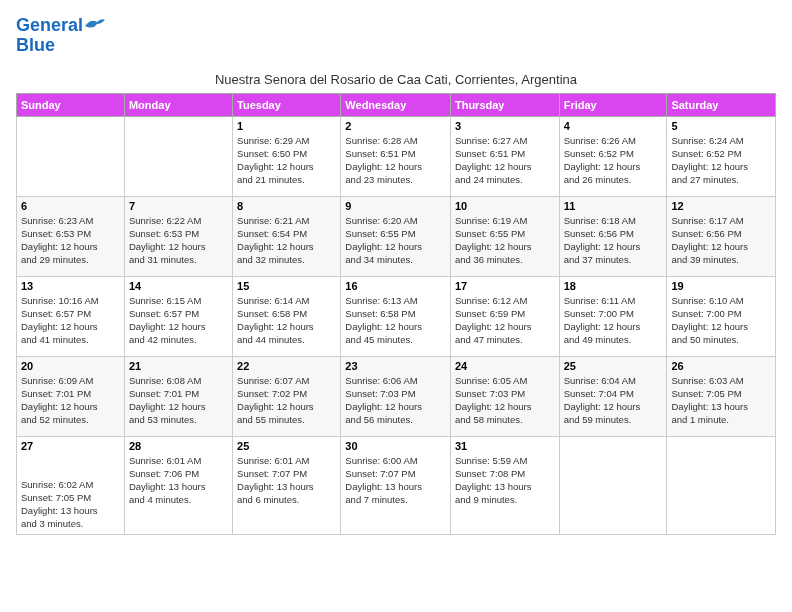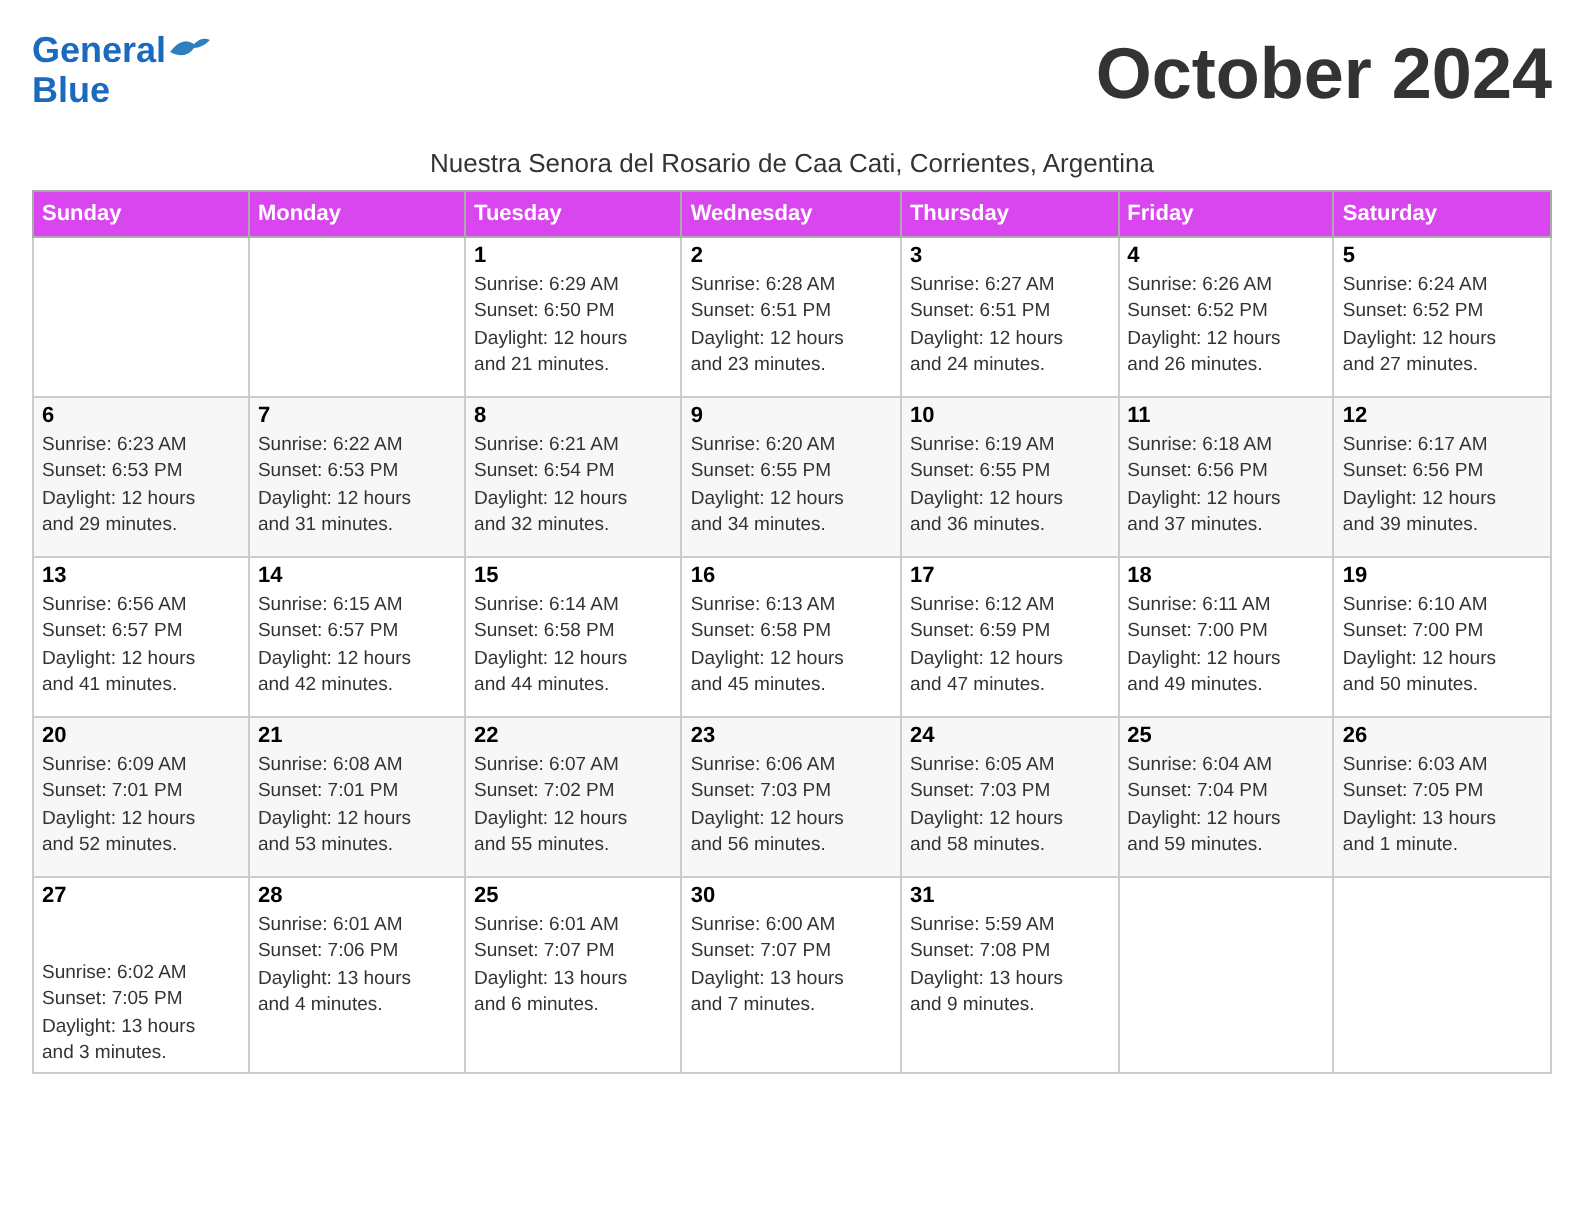--- a/index.html
+++ b/index.html
@@ -91,21 +91,20 @@
       <span class="logo-text">
         <span class="blue">General</span><br>
         <span style="color:#1a6bbf;">Blue</span>
       </span>
       
       <svg style="position:absolute; top:0; right:-22px;" width="22" height="18" viewBox="0 0 22 18">
         <path d="M2,10 Q8,2 14,6 Q18,2 22,4 Q18,8 14,8 Q10,14 2,10Z" fill="#2e7fc1"></path>
       </svg>
     </div>
   </div>
-  <div class="month-title">October 2024</div>
 </div>
 
 <div class="subtitle">Nuestra Senora del Rosario de Caa Cati, Corrientes, Argentina</div>
 
 <table>
   <thead>
     <tr>
     <th>Sunday</th>
         <th>Monday</th>
         <th>Tuesday</th>
@@ -202,21 +201,21 @@
           <span class="day-number">12</span>
           <div class="day-info" style="white-space: pre-line;">Sunrise: 6:17 AM
 Sunset: 6:56 PM
 Daylight: 12 hours
 and 39 minutes.</div>
         </td>
       </tr>
       <tr>
         <td>
           <span class="day-number">13</span>
-          <div class="day-info" style="white-space: pre-line;">Sunrise: 6:56 AM
+          <div class="day-info" style="white-space: pre-line;">Sunrise: 10:16 AM
 Sunset: 6:57 PM
 Daylight: 12 hours
 and 41 minutes.</div>
         </td>
         <td>
           <span class="day-number">14</span>
           <div class="day-info" style="white-space: pre-line;">Sunrise: 6:15 AM
 Sunset: 6:57 PM
 Daylight: 12 hours
 and 42 minutes.</div>

